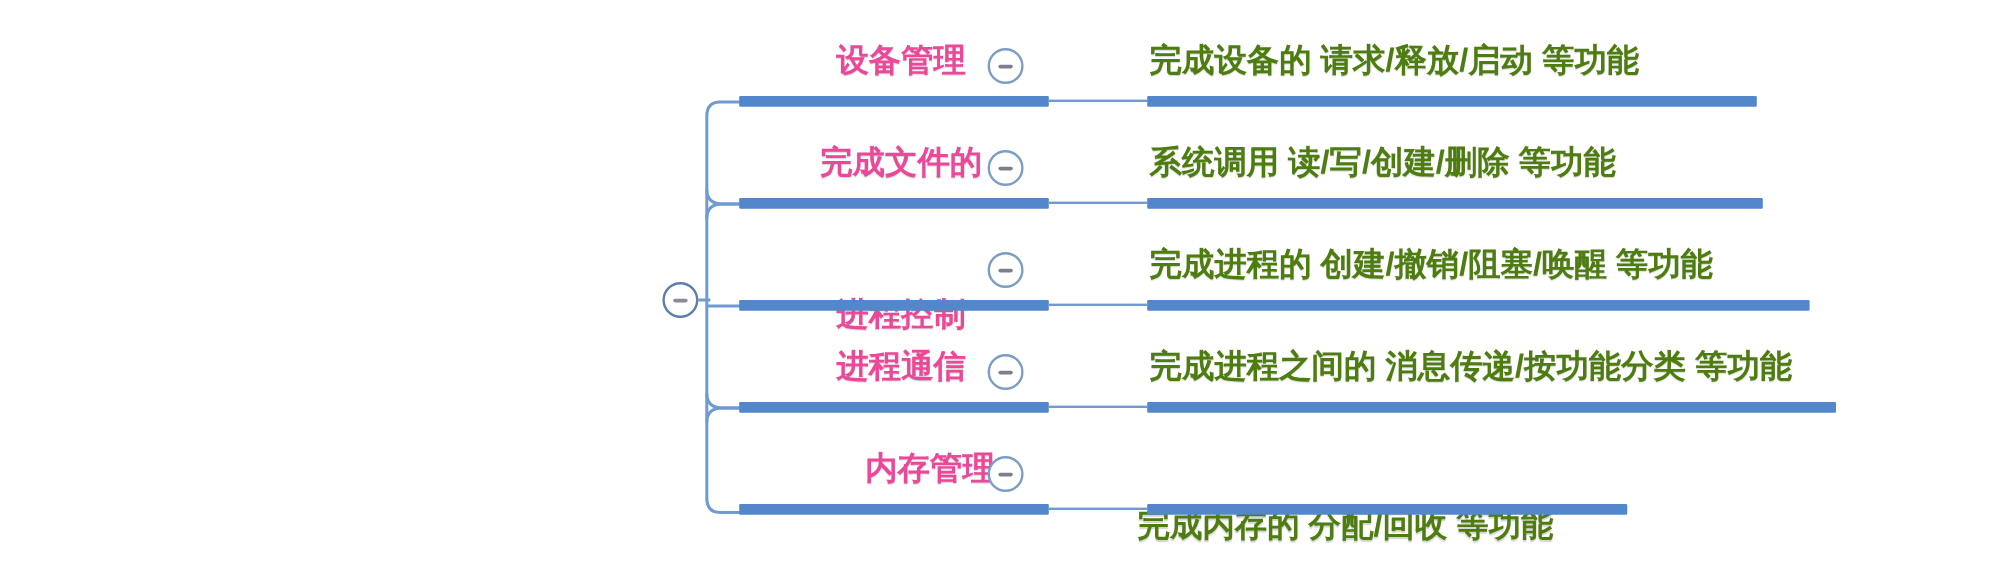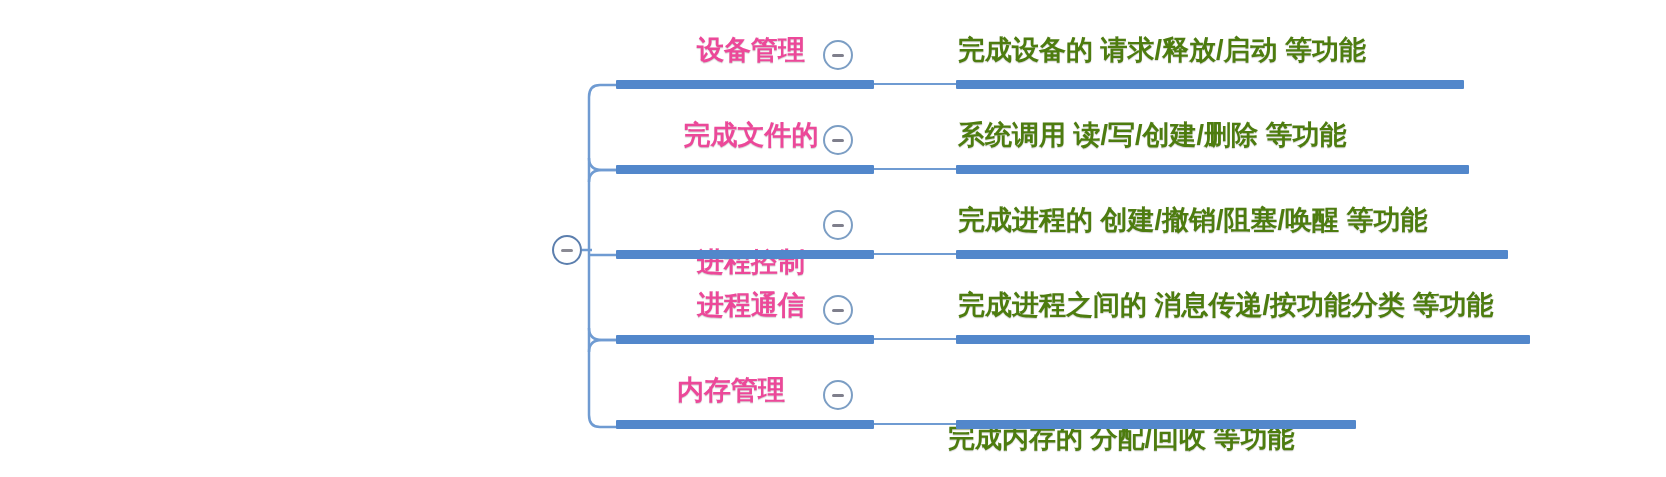--- a/index.html
+++ b/index.html
@@ -180,21 +180,21 @@
     <div class="toggle" style="left:823px; top:295px;">
       <span class="dash"></span>
     </div>
     <div class="leaf-label" style="left:958px; top:287px;">完成进程之间的 消息传递/按功能分类 等功能</div>
     <div class="bar" style="left:616px; top:335px; width:258px;"></div>
     <div class="hairline" style="left:874px; top:338px; width:82px;"></div>
     <div class="bar" style="left:956px; top:335px; width:574px;"></div>
   </div>
 
   <div class="row">
-    <div class="branch-label" style="left:608px; top:372px; width:246px;">内存管理</div>
+    <div class="branch-label" style="left:652px; top:372px; width:246px;">内存管理</div>
     <div class="toggle" style="left:823px; top:380px;">
       <span class="dash"></span>
     </div>
     <div class="leaf-label" style="left:948px; top:372px;margin-top:48px;">完成内存的 分配/回收 等功能</div>
     <div class="bar" style="left:616px; top:420px; width:258px;"></div>
     <div class="hairline" style="left:874px; top:423px; width:82px;"></div>
     <div class="bar" style="left:956px; top:420px; width:400px;"></div>
   </div>
 
 </div>

